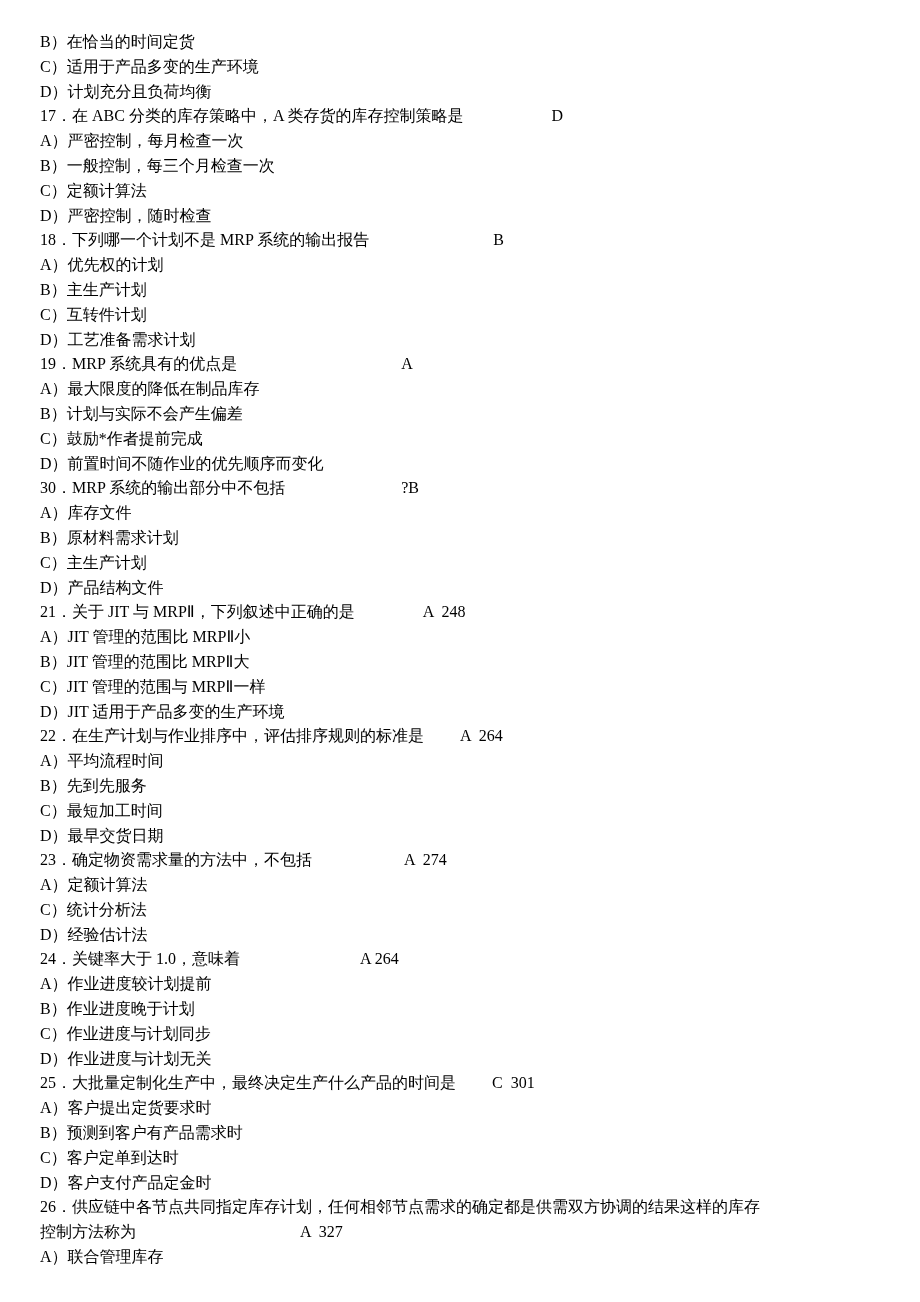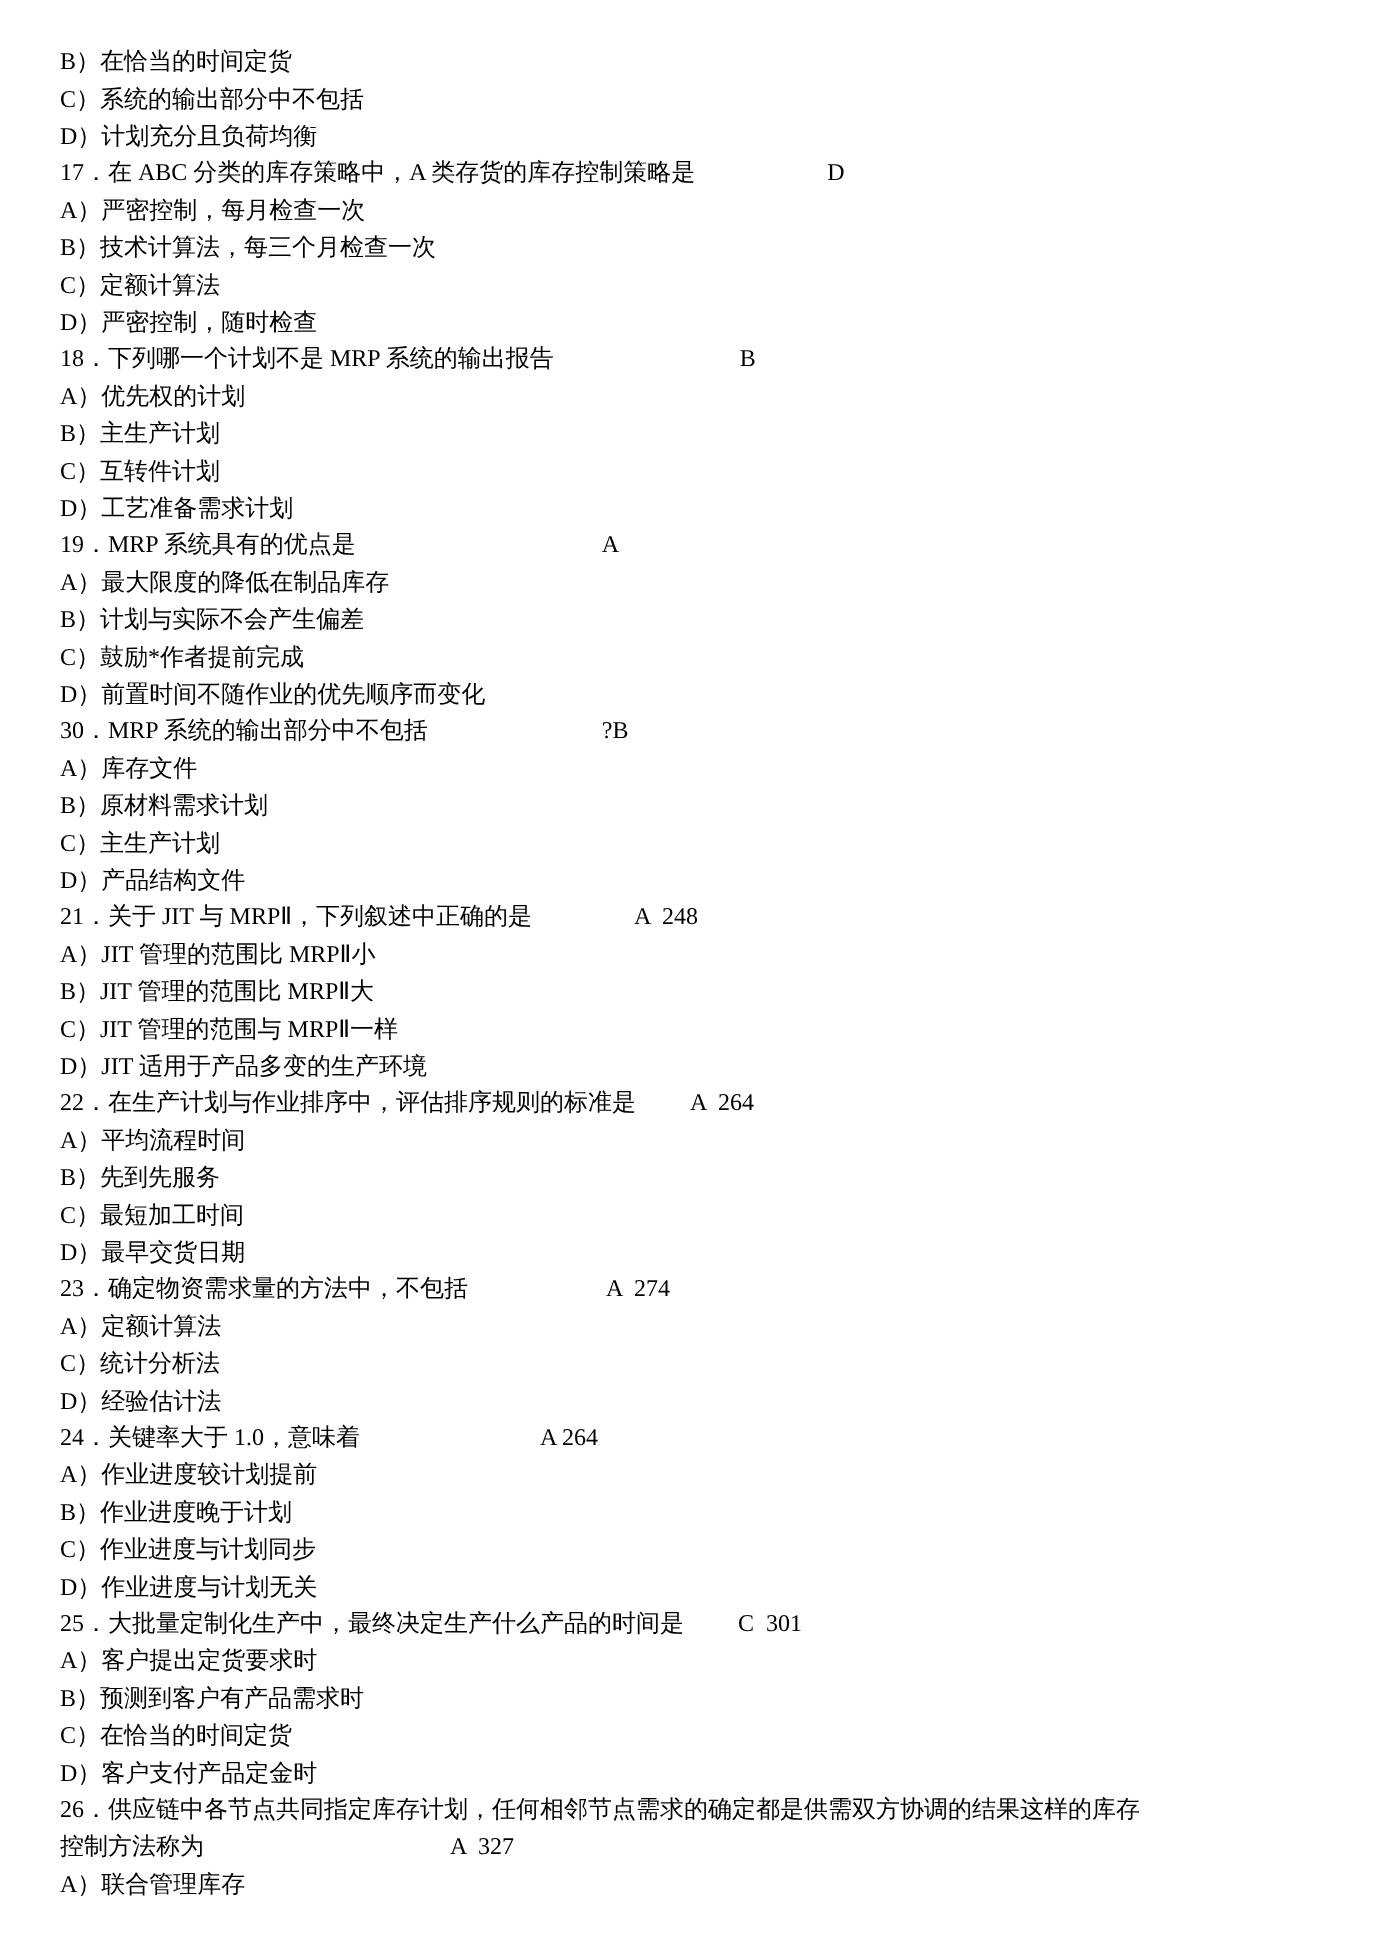--- a/index.html
+++ b/index.html
@@ -16,25 +16,25 @@
     .line {
       display: block;
       white-space: pre;
     }
   </style>
 </head>
 <body>
 
 <div id="content">
     <div class="line"><span>B）在恰当的时间定货</span></div>
-    <div class="line"><span>C）系统的输出部分中不包括</span></div>
+    <div class="line"><span>C）适用于产品多变的生产环境</span></div>
     <div class="line"><span>D）计划充分且负荷均衡</span></div>
     <div class="line"><span>17．在 ABC 分类的库存策略中，A 类存货的库存控制策略是</span><span>                      </span><span>D</span></div>
     <div class="line"><span>A）严密控制，每月检查一次</span></div>
-    <div class="line"><span>B）技术计算法，每三个月检查一次</span></div>
+    <div class="line"><span>B）一般控制，每三个月检查一次</span></div>
     <div class="line"><span>C）定额计算法</span></div>
     <div class="line"><span>D）严密控制，随时检查</span></div>
     <div class="line"><span>18．下列哪一个计划不是 MRP 系统的输出报告</span><span>                               </span><span>B</span></div>
     <div class="line"><span>A）优先权的计划</span></div>
     <div class="line"><span>B）主生产计划</span></div>
     <div class="line"><span>C）互转件计划</span></div>
     <div class="line"><span>D）工艺准备需求计划</span></div>
     <div class="line"><span>19．MRP 系统具有的优点是</span><span>                                         </span><span>A</span></div>
     <div class="line"><span>A）最大限度的降低在制品库存</span></div>
     <div class="line"><span>B）计划与实际不会产生偏差</span></div>
@@ -60,18 +60,18 @@
     <div class="line"><span>C）统计分析法</span></div>
     <div class="line"><span>D）经验估计法</span></div>
     <div class="line"><span>24．关键率大于 1.0，意味着</span><span>                              </span><span>A 264</span></div>
     <div class="line"><span>A）作业进度较计划提前</span></div>
     <div class="line"><span>B）作业进度晚于计划</span></div>
     <div class="line"><span>C）作业进度与计划同步</span></div>
     <div class="line"><span>D）作业进度与计划无关</span></div>
     <div class="line"><span>25．大批量定制化生产中，最终决定生产什么产品的时间是</span><span>         </span><span>C  301</span></div>
     <div class="line"><span>A）客户提出定货要求时</span></div>
     <div class="line"><span>B）预测到客户有产品需求时</span></div>
-    <div class="line"><span>C）在恰当的时间定货</span></div>
+    <div class="line"><span>C）客户定单到达时</span></div>
     <div class="line"><span>D）客户支付产品定金时</span></div>
     <div class="line"><span>26．供应链中各节点共同指定库存计划，任何相邻节点需求的确定都是供需双方协调的结果这样的库存</span></div>
     <div class="line"><span>控制方法称为</span><span>                                         </span><span>A  327</span></div>
     <div class="line"><span>A）联合管理库存</span></div>
   </div>
 
 </body></html>

